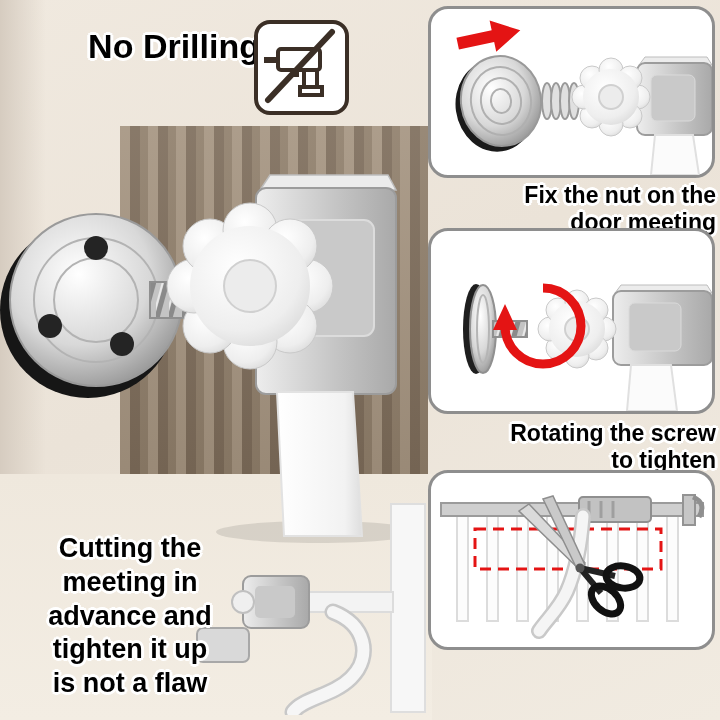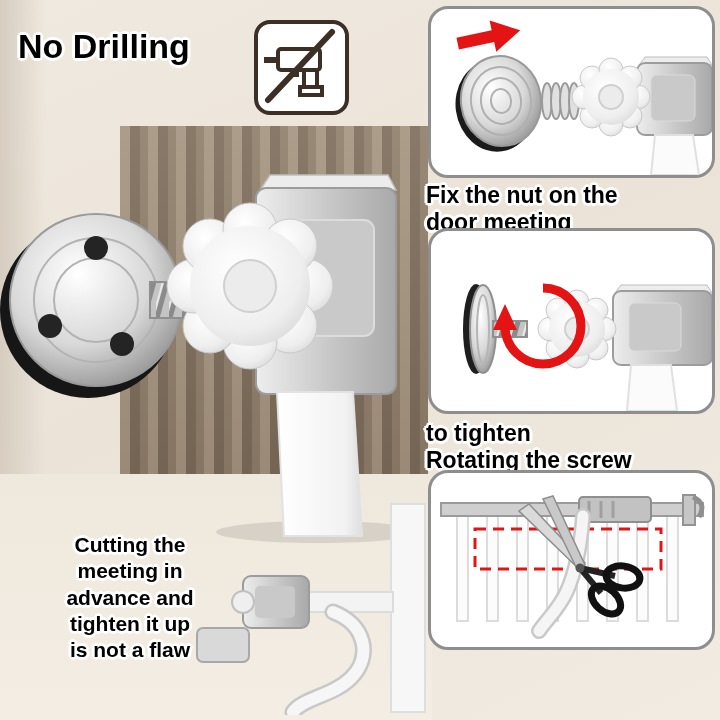--- a/index.html
+++ b/index.html
@@ -34,50 +34,50 @@
     background:
       linear-gradient(180deg, rgba(255,255,255,0.10), rgba(0,0,0,0.06)),
       repeating-linear-gradient(90deg,
         #a3927e 0px, #a3927e 10px,
         #7b6a58 10px, #7b6a58 20px,
         #8d7c68 20px, #8d7c68 28px);
   }
 
   .title {
     position:absolute; left:18px; top:26px; width:242px;
-    font-size:34px; line-height:1.22; text-align:left;
+    font-size:34px; line-height:1.22; text-align:right;
   }
 
   .no-drill {
     position:absolute; left:254px; top:20px; width:95px; height:95px;
     background:#fff; border:4px solid #3b2f26; border-radius:16px;
   }
   .no-drill svg { display:block; width:100%; height:100%; }
 
   .main-art { position:absolute; left:0; top:118px; }
   .note-art { position:absolute; left:185px; top:500px; }
 
   .note {
     position:absolute; left:28px; top:532px; width:204px;
-    font-size:21px; line-height:1.25; text-align:center;
+    font-size:27px; line-height:1.25; text-align:center;
   }
 
   .panel {
     position:absolute; left:428px; width:287px;
     background:#fff; border:3px solid #8e8e8e; border-radius:20px;
     overflow:hidden;
   }
   .panel svg { display:block; }
   .panel1 { top:6px;   height:172px; }
   .panel2 { top:228px; height:186px; }
   .panel3 { top:470px; height:180px; }
 
   .caption {
     position:absolute; left:426px; width:290px;
-    font-size:23px; line-height:1.18; text-align:left;
+    font-size:23px; line-height:1.18; text-align:right;
   }
   .caption1 { top:182px; }
   .caption2 { top:420px; }
   .caption3 { top:652px; }
 </style>
 </head>
 <body>
 
 <div class="canvas">
 
@@ -258,22 +258,22 @@
         <circle r="28" stroke="none"></circle>
         <circle r="12" fill="#ececec" stroke="#d0d0d0" stroke-width="2"></circle>
       </g>
       <g>
         <path d="M112 57 A38 38 0 1 1 74 95" fill="none" stroke="#e41414" stroke-width="9"></path>
         <polygon points="74,73 62,99 86,99" fill="#e41414"></polygon>
       </g>
     </svg>
   </div>
   <div class="caption caption2 ot">
+    <div>Rotating the screw</div>
     <div>to tighten</div>
-    <div>Rotating the screw</div>
   </div>
 
   <div class="panel panel3">
     <svg width="281" height="174" viewBox="0 0 281 174">
       <g>
         <rect x="26" y="43" width="11" height="105" fill="#fcfcfc" stroke="#dcdcdc" stroke-width="2"></rect>
         <rect x="56" y="43" width="11" height="105" fill="#fcfcfc" stroke="#dcdcdc" stroke-width="2"></rect>
         <rect x="86" y="43" width="11" height="105" fill="#fcfcfc" stroke="#dcdcdc" stroke-width="2"></rect>
         <rect x="116" y="43" width="11" height="105" fill="#fcfcfc" stroke="#dcdcdc" stroke-width="2"></rect>
         <rect x="146" y="43" width="11" height="105" fill="#fcfcfc" stroke="#dcdcdc" stroke-width="2"></rect>

